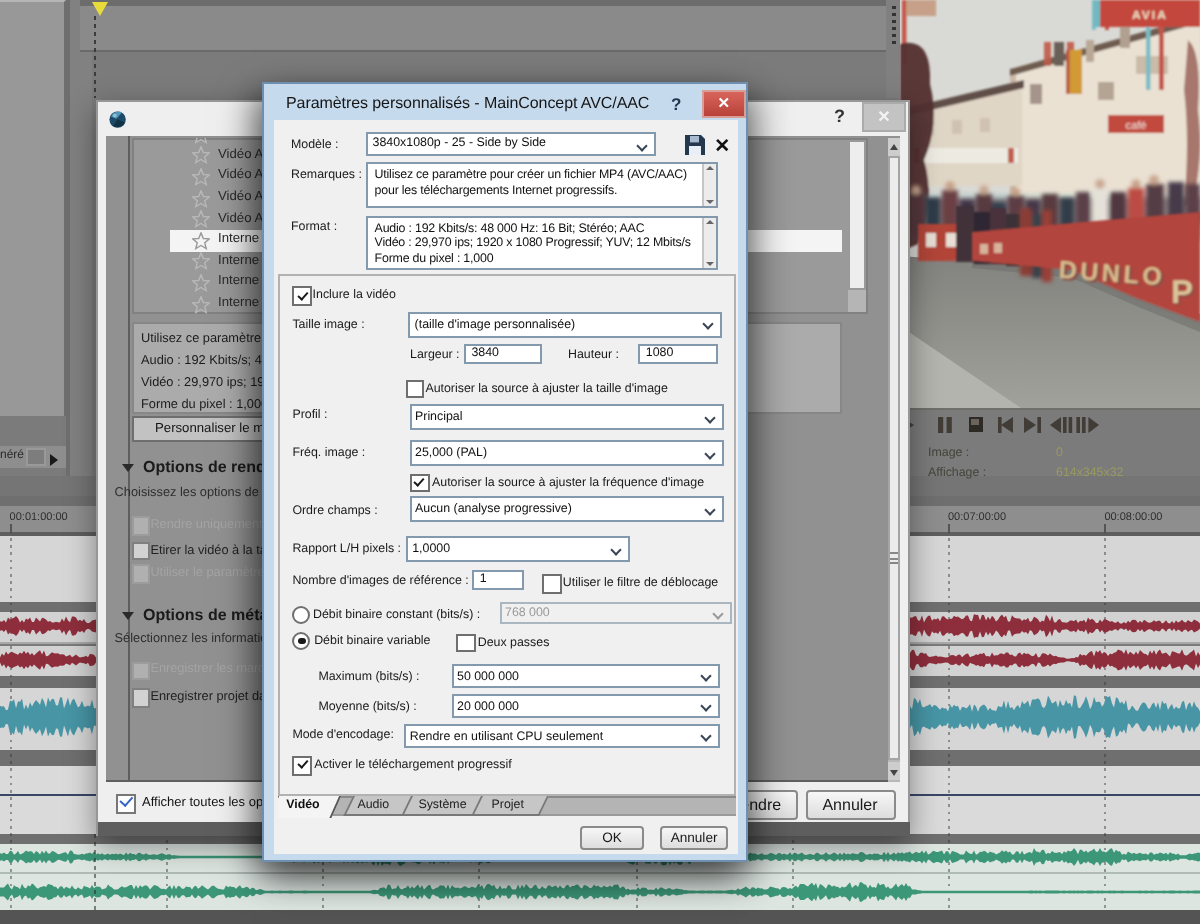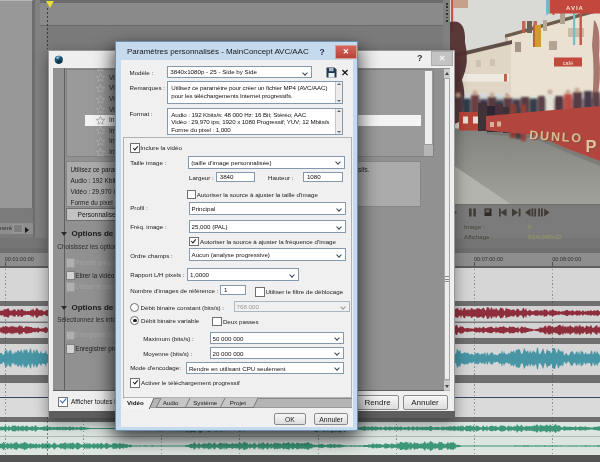--- a/index.html
+++ b/index.html
@@ -334,21 +334,21 @@
 <div class="abs" style="left:444.5px;top:278.5px;width:4px;height:1px;background:#888;"></div>
 <div class="abs" style="left:444.5px;top:281px;width:4px;height:1px;background:#888;"></div>
 <div class="abs" style="left:48.5px;top:410.5px;width:406px;height:7px;background:#5e5e5e;"></div>
 
 <div class="abs" style="left:58px;top:396.5px;width:8px;height:8px;background:#fdfdfd;border:1px solid #777;"></div>
 <div class="abs" style="left:59.5px;top:397.5px;width:5px;height:2.6px;border-left:1.7px solid #3565c4;border-bottom:1.7px solid #3565c4;transform:rotate(-48deg);"></div>
 <div class="abs" style="left:71px;top:397.5px;font-size:6.5px;color:#141414;white-space:nowrap;">Afficher toutes les options</div>
 <div class="btn" style="left:356px;top:395px;width:43px;height:14.5px;line-height:13px;font-size:8px;">Rendre</div>
 <div class="btn" style="left:402.5px;top:395px;width:45px;height:14.5px;line-height:13px;font-size:8px;">Annuler</div>
 
-<div class="abs" id="modal" style="left:115px;top:41px;width:242.5px;height:390px;background:#c6daee;border:1px solid #6f8fb0;box-sizing:border-box;box-shadow:-5px 7px 16px rgba(0,0,0,.5),5px 7px 16px rgba(0,0,0,.4);">
+<div class="abs" id="modal" style="left:131px;top:41px;width:242.5px;height:390px;background:#c6daee;border:1px solid #6f8fb0;box-sizing:border-box;box-shadow:-5px 7px 16px rgba(0,0,0,.5),5px 7px 16px rgba(0,0,0,.4);">
  <div class="abs" style="left:11px;top:5.2px;font-size:8px;color:#161616;white-space:nowrap;letter-spacing:-0.04px;">Paramètres personnalisés - MainConcept AVC/AAC</div>
  <div class="abs" style="left:203.5px;top:4.5px;font-size:8.5px;font-weight:bold;color:#24344f;">?</div>
  <div class="abs" style="left:218.8px;top:2.8px;width:22.2px;height:14px;background:linear-gradient(#d8655b,#b8423a);border:1px solid #d99d95;box-sizing:border-box;color:#fff;font-size:7.5px;font-weight:bold;text-align:center;line-height:12px;">✕</div>
  <div class="abs" id="client" style="left:4.5px;top:18px;width:232.5px;height:366.5px;background:#f0f0f0;">
   <div class="lbl" style="left:9px;top:9.3px;">Modèle :</div>
   <div class="combo" style="left:46.8px;top:6.3px;width:144.6px;height:12px;line-height:10.5px;">3840x1080p - 25 - Side by Side<i class="ar"></i></div>
   <svg class="abs" style="left:205.2px;top:7.2px;" width="11" height="11" viewBox="0 0 11 11">
           <path d="M0.5 0.5 h8 L10.5 2.5 V10.5 H0.5 Z" fill="#25384e"></path>
           <rect x="3" y="1" width="4.5" height="3.2" fill="#a7bacd"></rect>
           <rect x="2.5" y="6" width="6" height="4.5" fill="#e9eff6"></rect>

